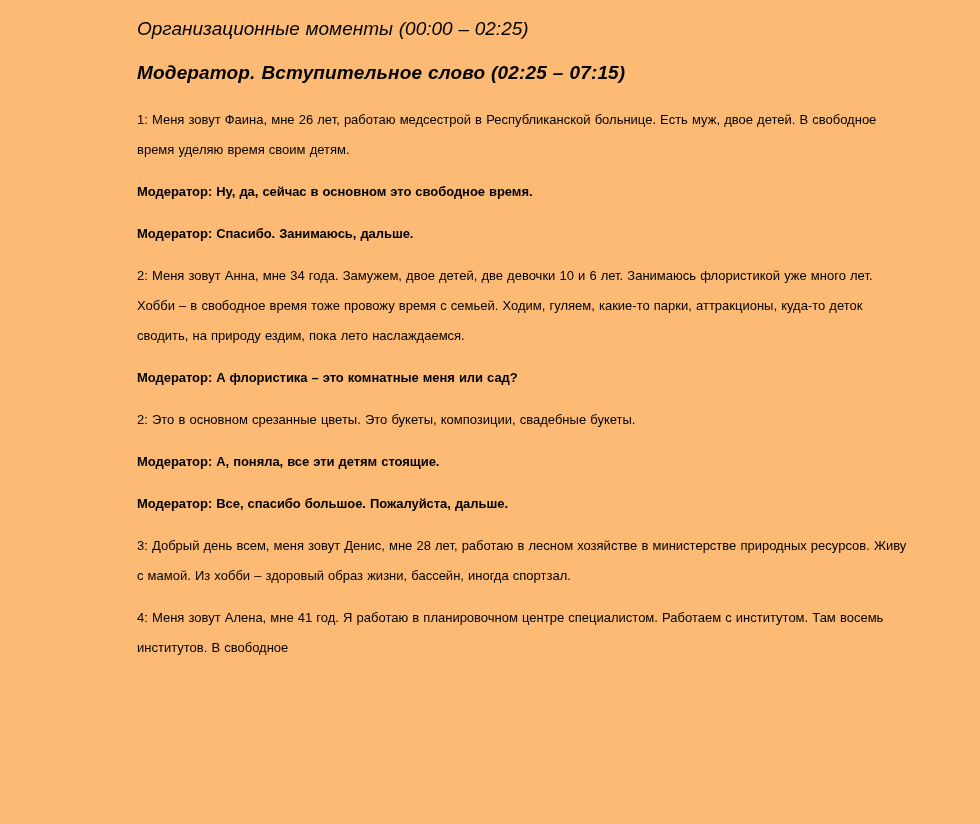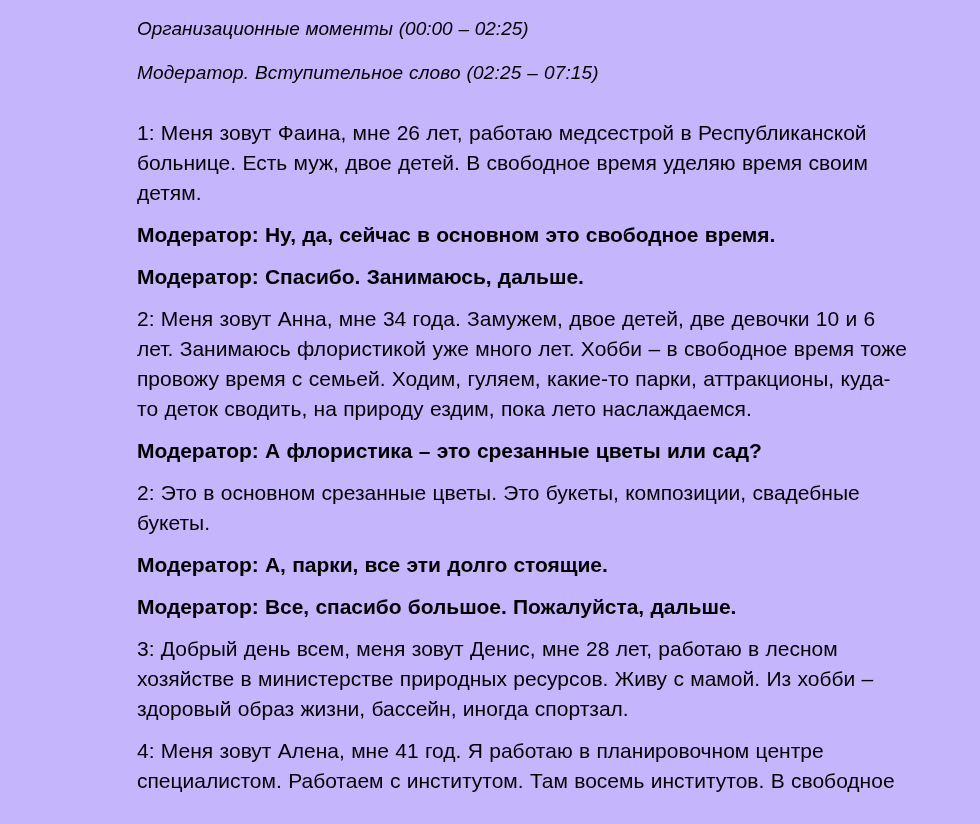--- a/index.html
+++ b/index.html
@@ -15,49 +15,49 @@
     font-family: "Liberation Sans", sans-serif;
     color: #000000;
     -webkit-font-smoothing: antialiased;
   }
 
   #document-page {
     box-sizing: border-box;
     width: 980px;
     height: 824px;
     padding: 14px 70px 0 137px;
-    background: #c4b5fd;
+    background: #fdba74;
   }
 
   .block {
     margin: 0 0 12px 0;
-    font-size: 21px;
+    font-size: 13px;
     line-height: 30px;
     text-align: left;
     word-spacing: 0.5px;
   }
 
   .block:last-child {
     margin-bottom: 0;
   }
 
   
   .heading-italic {
     font-style: italic;
     font-weight: 400;
     font-size: 19px;
     margin-bottom: 14px;
   }
 
   
   .heading-bold-italic {
     font-style: italic;
-    font-weight: 400;
+    font-weight: 700;
     font-size: 19px;
-    margin-bottom: 30px;
+    margin-bottom: 17px;
     letter-spacing: 0.15px;
   }
 
   
   .speech {
     font-weight: 400;
   }
 
   
   .moderator {
@@ -81,25 +81,25 @@
 
   <p class="block speech">1: Меня зовут Фаина, мне 26 лет, работаю медсестрой в Республиканской больнице. Есть муж, двое детей. В свободное время уделяю время своим детям.</p>
 
   <p class="block moderator">Модератор: Ну, да, сейчас в основном это свободное время.</p>
 
 
   <p class="block moderator">Модератор: Спасибо. Занимаюсь, дальше.</p>
 
   <p class="block speech">2: Меня зовут Анна, мне 34 года. Замужем, двое детей, две девочки 10 и 6 лет. Занимаюсь флористикой уже много лет. Хобби – в свободное время тоже провожу время с семьей. Ходим, гуляем, какие-то парки, аттракционы, куда-то деток сводить, на природу ездим, пока лето наслаждаемся.</p>
 
-  <p class="block moderator">Модератор: А флористика – это срезанные цветы или сад?</p>
+  <p class="block moderator">Модератор: А флористика – это комнатные меня или сад?</p>
 
   <p class="block speech">2: Это в основном срезанные цветы. Это букеты, композиции, свадебные букеты.</p>
 
-  <p class="block moderator">Модератор: А, парки, все эти долго стоящие.</p>
+  <p class="block moderator">Модератор: А, поняла, все эти детям стоящие.</p>
 
 
   <p class="block moderator">Модератор: Все, спасибо большое. Пожалуйста, дальше.</p>
 
   <p class="block speech">3: Добрый день всем, меня зовут Денис, мне 28 лет, работаю в лесном хозяйстве в министерстве природных ресурсов. Живу с мамой. Из хобби – здоровый образ жизни, бассейн, иногда спортзал.</p>
 
 
   <p class="block speech clipped">4: Меня зовут Алена, мне 41 год. Я работаю в планировочном центре специалистом. Работаем с институтом. Там восемь институтов. В свободное</p>
 
 </div>

